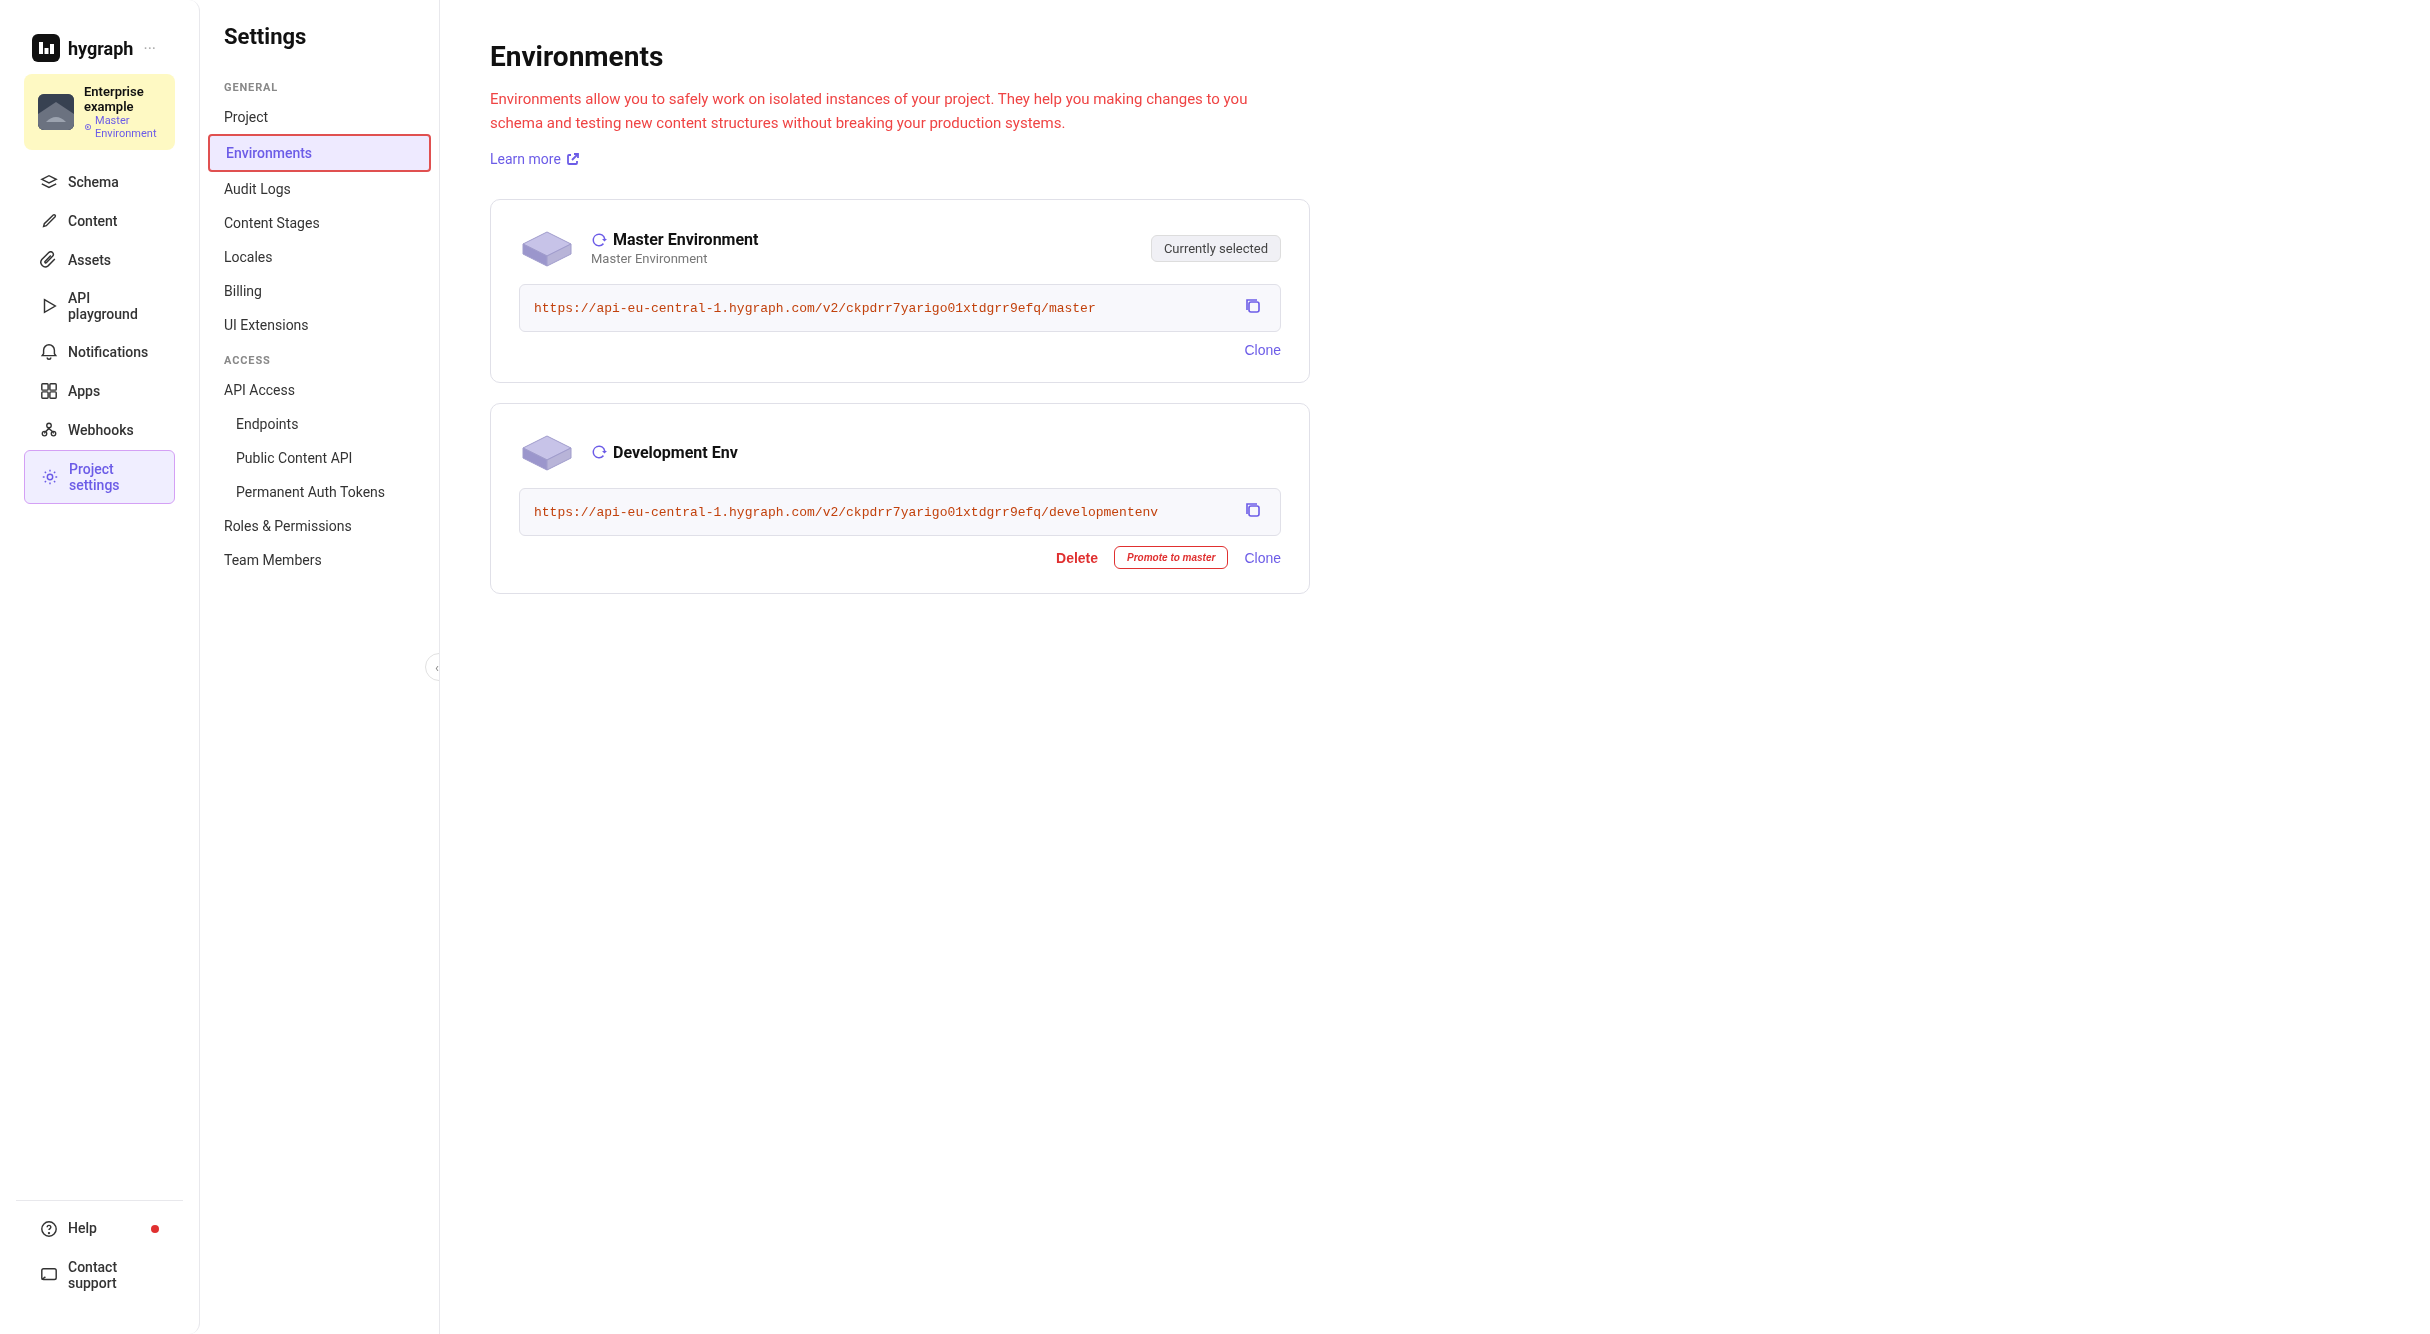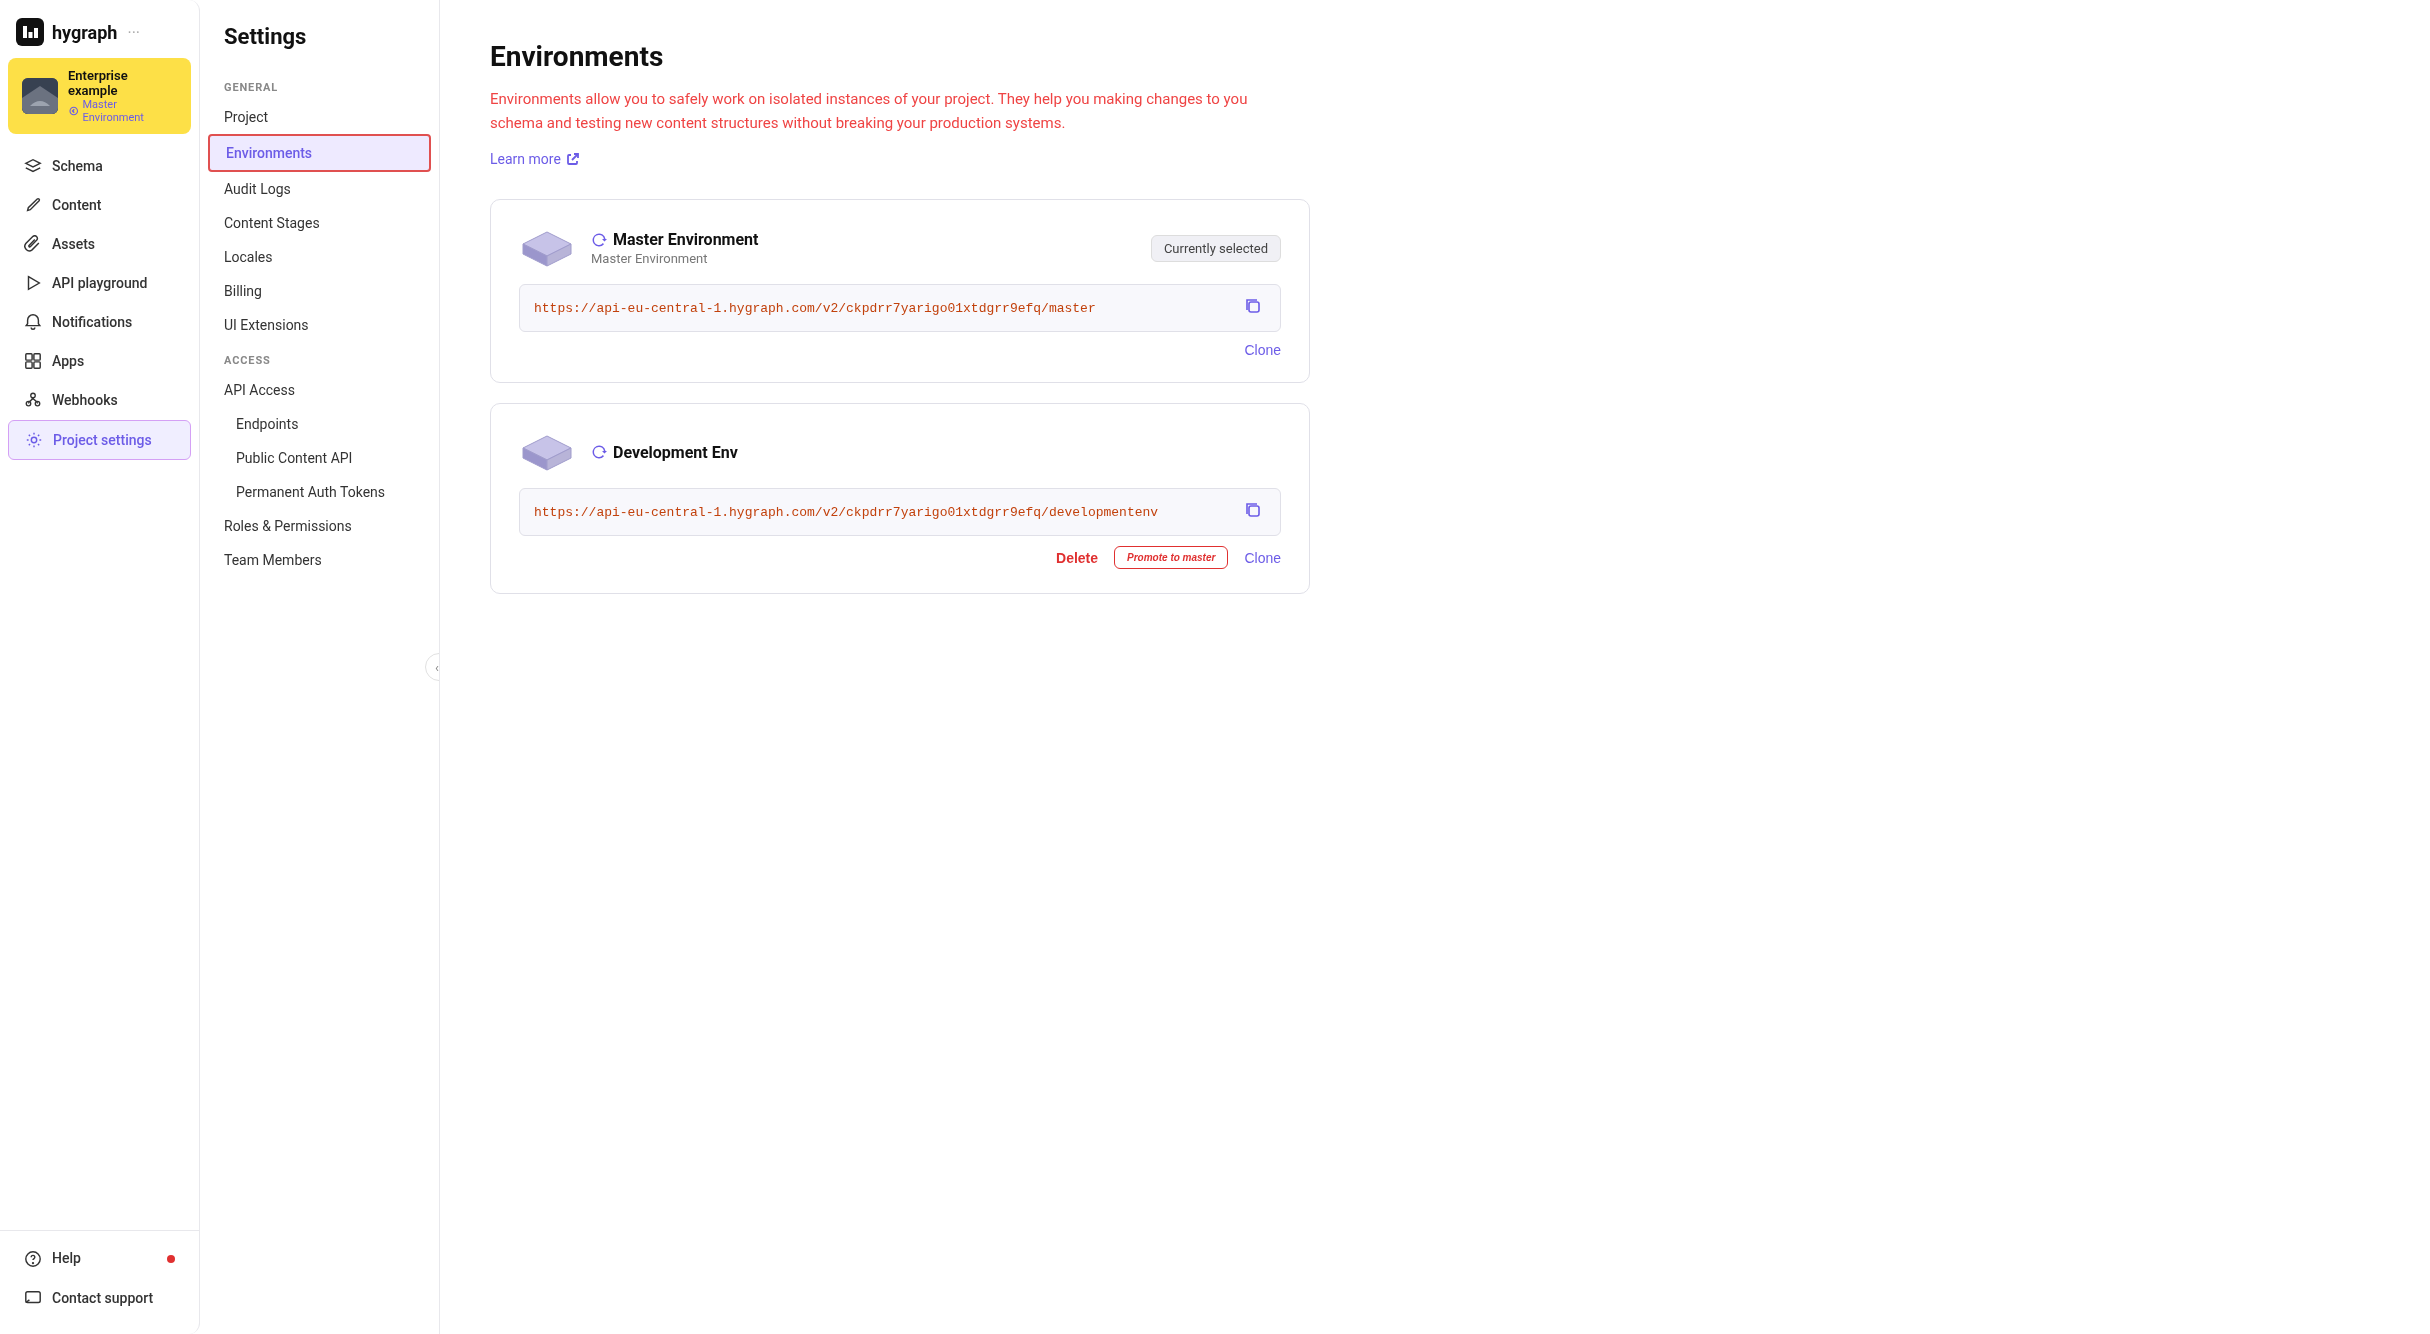--- a/index.html
+++ b/index.html
@@ -7,41 +7,41 @@
 
     
     .sidebar {
       width: 200px;
       min-width: 200px;
       background: #fff;
       border-right: 1px solid #e8e8ec;
       display: flex;
       flex-direction: column;
       height: 100vh;
-      padding: 0;
+      padding: 16px;
       border-radius: 11px;
     }
     .sidebar-logo {
       display: flex;
       align-items: center;
       gap: 8px;
       padding: 18px 16px 12px;
     }
     .logo-icon {
       width: 28px;
       height: 28px;
     }
     .project-card {
       display: flex;
       align-items: center;
       gap: 10px;
       padding: 10px 14px;
       margin: 0 8px 8px;
       border-radius: 8px;
-      background: #fde047;
+      background: #fef9c3;
     }
     .project-thumb {
       width: 36px;
       height: 36px;
       border-radius: 6px;
       background: linear-gradient(135deg, #6b7280 0%, #374151 100%);
       flex-shrink: 0;
       overflow: hidden;
     }
     .project-info { display: flex; flex-direction: column; }

